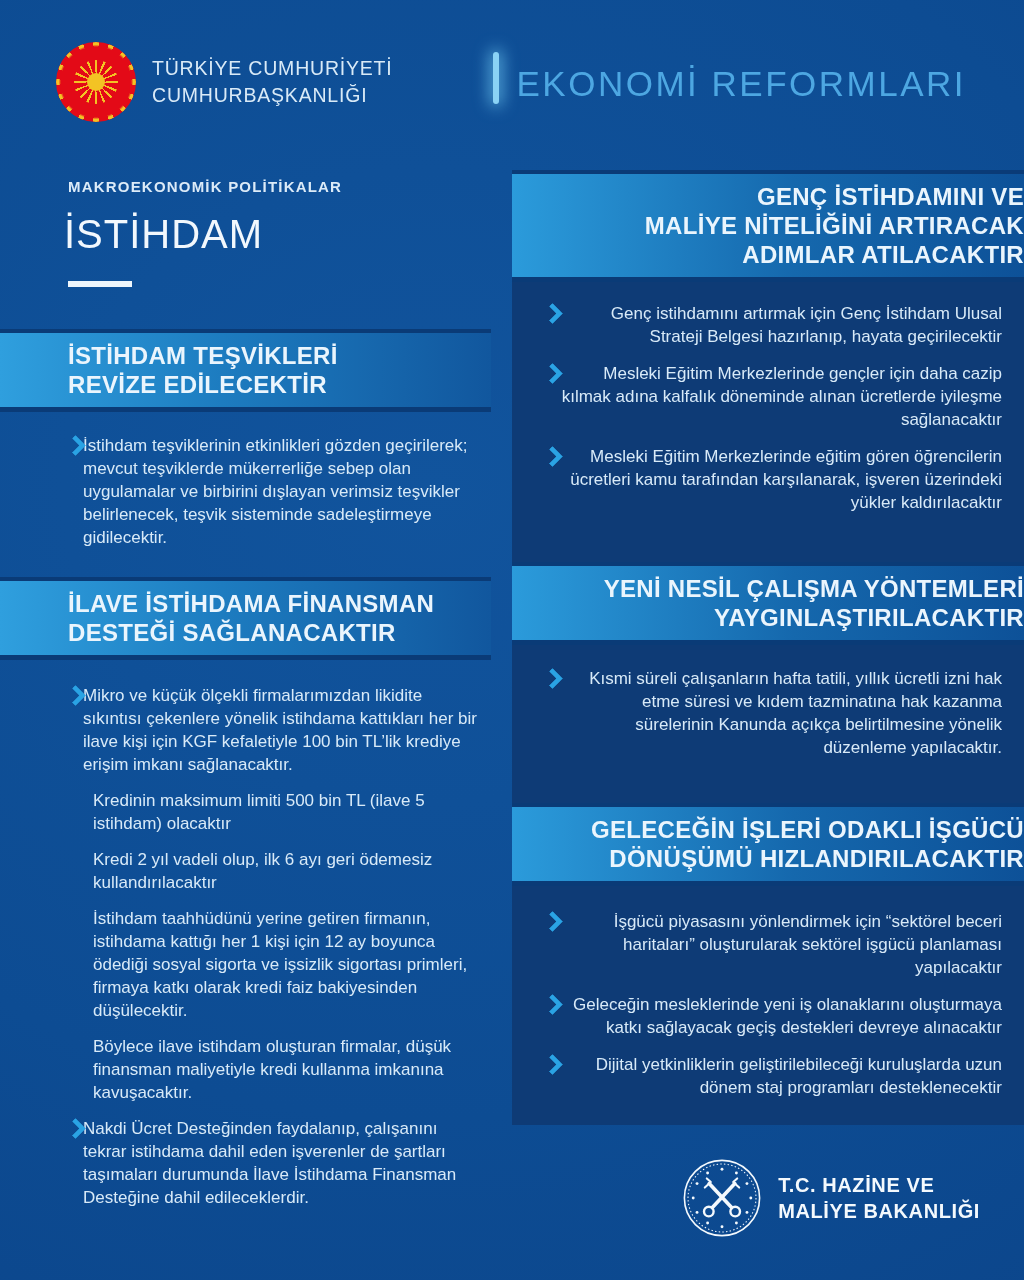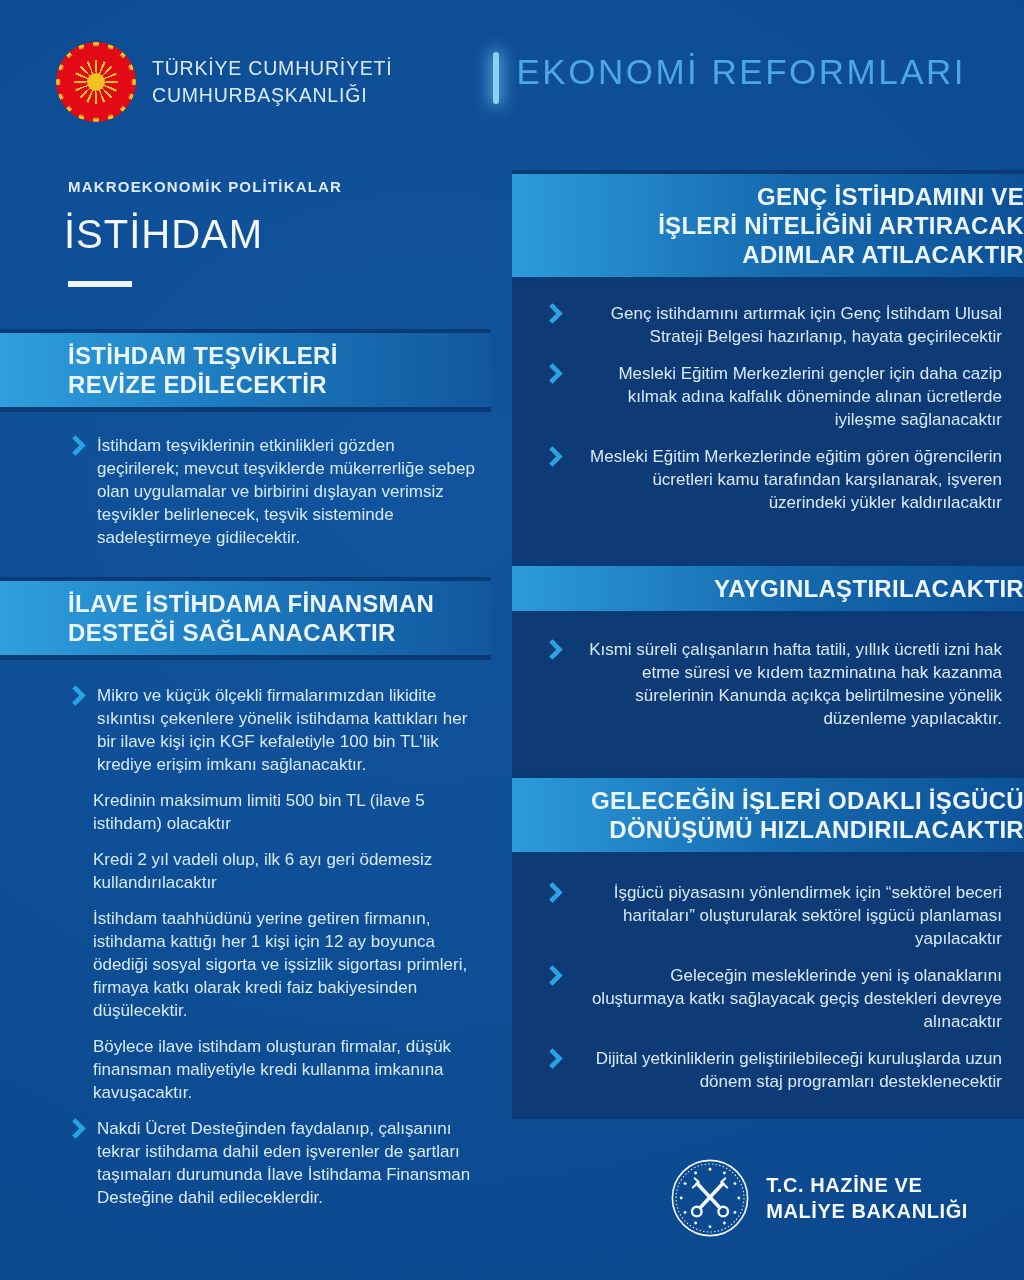--- a/index.html
+++ b/index.html
@@ -10,53 +10,53 @@
   .presidency{position:absolute;top:42px;left:56px;display:flex;align-items:center;gap:16px;}
   .seal{width:80px;height:80px;border-radius:50%;background:#e30a17;position:relative;flex:0 0 auto;}
   .seal .stars-ring{position:absolute;inset:0;border-radius:50%;
     background:repeating-conic-gradient(from -4deg,#f3c324 0 8deg,transparent 8deg 22.5deg);
     -webkit-mask:radial-gradient(circle at 50% 50%, transparent 0 62%, #000 66% 80%, transparent 84%);
     mask:radial-gradient(circle at 50% 50%, transparent 0 62%, #000 66% 80%, transparent 84%);}
   .seal .rays{position:absolute;inset:18px;border-radius:50%;
     background:repeating-conic-gradient(from -3deg,#f3c324 0 6.5deg,transparent 6.5deg 22.5deg);}
   .seal .core{position:absolute;inset:31px;border-radius:50%;background:#f3c324;}
   .presidency-text{color:#d9eaf7;font-size:19.5px;letter-spacing:.8px;line-height:1.4;font-weight:400;}
-  .program{position:absolute;top:52px;right:58px;display:flex;align-items:flex-start;gap:18px;}
+  .program{position:absolute;top:52px;right:58px;display:flex;align-items:flex-end;gap:18px;}
   .program-bar{width:6px;height:52px;border-radius:3px;background:#8ad2f5;
     box-shadow:0 0 16px 3px rgba(110,198,240,.8);}
   .program-title{color:#4da7e2;font-size:35px;letter-spacing:2.5px;font-weight:400;}
   
   .left-col{position:absolute;left:0;top:178px;width:491px;}
   .kicker{padding-left:68px;color:#dcebf8;font-size:15px;font-weight:700;letter-spacing:1.2px;}
   .big-title{padding-left:64px;margin-top:10px;color:#f2f8fd;font-size:40px;line-height:58px;font-weight:400;letter-spacing:1px;}
   .title-underline{margin:18px 0 0 68px;width:64px;height:6px;background:#eef6fc;}
   
   .band{border-top:4px solid #0a3b77;border-bottom:5px solid #0a3b77;
         padding-top:8px;padding-bottom:8px;color:#eaf5fd;font-size:24px;line-height:29px;font-weight:700;letter-spacing:.3px;}
   .col-left .band{margin-top:42px;padding-left:68px;
         background:linear-gradient(90deg,#2f9fde 0%,#1d7cc0 45%,#11579e 100%);}
   .col-left .sec:nth-child(2) .band{margin-top:28px;}
   .col-left .items{padding:22px 14px 0 68px;}
   .col-left .sec:nth-child(2) .items{padding-top:24px;}
-  .item{display:flex;gap:14px;margin-bottom:13px;}
+  .item{display:flex;margin-bottom:13px;}
   .item.noch{padding-left:25px;}
   .chev{flex:0 0 auto;width:10px;height:10px;margin-top:4px;
         border-top:5px solid #2aa3e4;border-right:5px solid #2aa3e4;transform:rotate(45deg);border-radius:1px;}
   .btext{margin:0;color:#d8eaf8;font-size:17px;line-height:23px;font-weight:400;}
   
   .right-col{position:absolute;left:512px;top:170px;width:512px;}
   .col-right .sec{background:#0e3b76;text-align:right;}
   .col-right .band{padding-left:33px;
         background:linear-gradient(90deg,#2b9bdb 0%,#1568ad 55%,#0d5198 100%);}
   .col-right .items{padding:20px 22px 34px 33px;}
   .col-right .sec:nth-child(2) .items{padding-top:22px;padding-bottom:30px;}
   .col-right .sec:nth-child(3) .items{padding-top:24px;padding-bottom:12px;}
   .col-right .item{margin-bottom:14px;}
   
-  .treasury{position:absolute;top:1158px;right:56px;display:flex;align-items:center;gap:16px;}
+  .treasury{position:absolute;top:1158px;right:44px;display:flex;align-items:center;gap:16px;}
   .treasury-text{color:#f4f9fd;font-size:20px;font-weight:700;letter-spacing:.6px;line-height:1.3;}
 </style>
 </head>
 <body>
 
 <div class="canvas">
 
   <div class="presidency">
     <div class="seal">
       <div class="stars-ring"></div>
@@ -120,40 +120,41 @@
           </div>
         </section>
       </div>
   </div>
 
   <div class="right-col col-right">
     <div id="right-sections">
         <section class="sec">
           <div class="band">
             <div>GENÇ İSTİHDAMINI VE</div>
-            <div>İŞLERİ NİTELİĞİNİ ARTIRACAK</div>
+            <div>MALİYE NİTELİĞİNİ ARTIRACAK</div>
             <div>ADIMLAR ATILACAKTIR</div>
           </div>
           <div class="items">
             <div class="item">
               <span class="chev"></span>
               <p class="btext">Genç istihdamını artırmak için Genç İstihdam Ulusal Strateji Belgesi hazırlanıp, hayata geçirilecektir</p>
             </div>
             <div class="item">
               <span class="chev"></span>
-              <p class="btext">Mesleki Eğitim Merkezlerini gençler için daha cazip kılmak adına kalfalık döneminde alınan ücretlerde iyileşme sağlanacaktır</p>
+              <p class="btext">Mesleki Eğitim Merkezlerinde gençler için daha cazip kılmak adına kalfalık döneminde alınan ücretlerde iyileşme sağlanacaktır</p>
             </div>
             <div class="item">
               <span class="chev"></span>
               <p class="btext">Mesleki Eğitim Merkezlerinde eğitim gören öğrencilerin ücretleri kamu tarafından karşılanarak, işveren üzerindeki yükler kaldırılacaktır</p>
             </div>
           </div>
         </section>
         <section class="sec">
           <div class="band">
+            <div>YENİ NESİL ÇALIŞMA YÖNTEMLERİ</div>
             <div>YAYGINLAŞTIRILACAKTIR</div>
           </div>
           <div class="items">
             <div class="item">
               <span class="chev"></span>
               <p class="btext">Kısmi süreli çalışanların hafta tatili, yıllık ücretli izni hak etme süresi ve kıdem tazminatına hak kazanma sürelerinin Kanunda açıkça belirtilmesine yönelik düzenleme yapılacaktır.</p>
             </div>
           </div>
         </section>
         <section class="sec">

